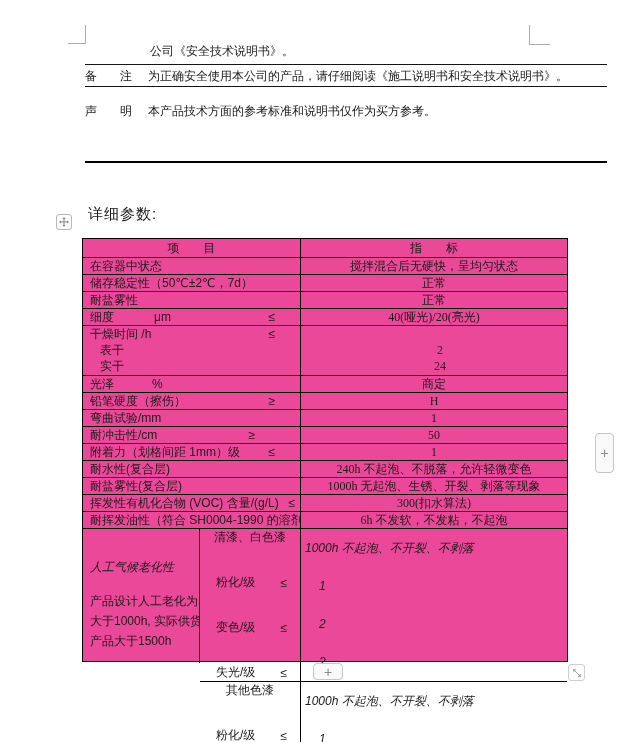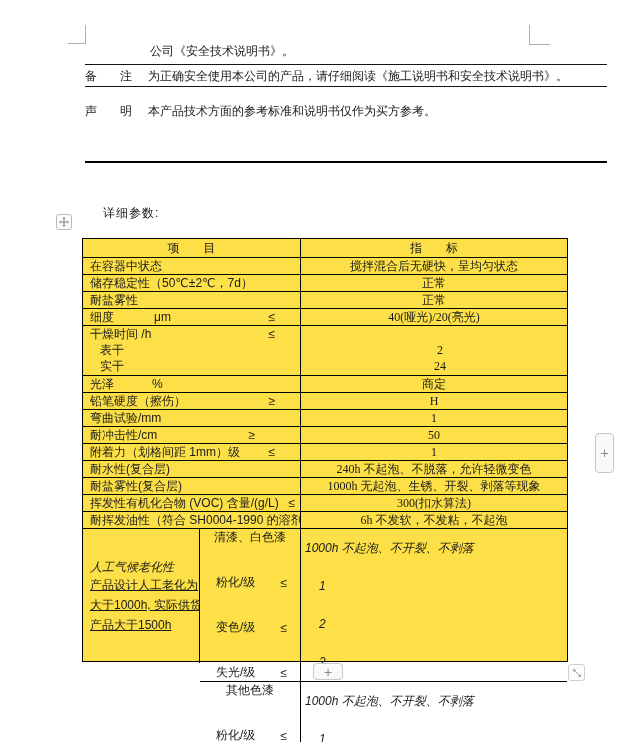--- a/index.html
+++ b/index.html
@@ -9,51 +9,51 @@
     color:#1a1a1a;font-size:12px;overflow:hidden;
   }
   .abs{position:absolute;white-space:nowrap;}
   
   .mark-left{left:68px;top:25px;width:17px;height:18px;border-right:1px solid #adadad;border-bottom:1px solid #adadad;}
   .mark-right{left:529px;top:25px;width:20px;height:19px;border-left:1px solid #adadad;border-bottom:1px solid #adadad;}
   
   .rule{left:85px;width:522px;border-top:1px solid #151515;height:0;}
   .rule.thick{border-top:2.5px solid #000;}
   
-  .sec-title{left:103px;top:205px;font-size:12px;letter-spacing:1px;}
+  .sec-title{left:88px;top:205px;font-size:15px;letter-spacing:1px;}
   
   .sq-btn{display:flex;align-items:center;justify-content:center;background:#fcfcfc;border:1px solid #b9b9b9;border-radius:3px;box-sizing:border-box;}
   .move-handle{left:56px;top:214px;width:16px;height:16px;}
   .resize-handle{left:568px;top:664px;width:17px;height:17px;border-color:#cfcfcf;}
   .plus-btn{display:flex;align-items:center;justify-content:center;background:#f9f9f9;border:1px solid #c6c6c6;border-radius:4px;box-sizing:border-box;color:#8a8a8a;font-size:14px;line-height:1;}
   .plus-col{left:595px;top:433px;width:19px;height:40px;}
   .plus-row{left:313px;top:663px;width:30px;height:17px;}
   
-  .tbl{left:82px;top:238px;width:486px;height:424px;border:1px solid #000;box-sizing:border-box;background:#fde047;}
+  .tbl{left:82px;top:238px;width:486px;height:424px;border:1px solid #000;box-sizing:border-box;background:#ec4899;}
   .tr{display:flex;border-bottom:1px solid #000;height:17px;box-sizing:border-box;}
   .tr.hdr{height:19px;}
   .tr.dry{height:50px;gap:12px;}
   .tr.aging{height:134px;border-bottom:none;}
   .tc{box-sizing:border-box;display:flex;align-items:center;overflow:hidden;white-space:nowrap;}
   .ti{width:218px;border-right:1px solid #000;padding-left:7px;}
   .tv{flex:1;justify-content:center;text-align:center;font-family:Liberation Serif, serif;}
   .hcell{justify-content:center;padding-left:0;}
   .sym{margin-left:auto;margin-right:25px;}
   .sym.near{margin-right:5px;}
   .sym.far{margin-right:45px;}
   .unit-um{margin-left:40px;text-decoration:underline wavy #e03030;text-decoration-thickness:1px;text-underline-offset:3px;}
   .unit-pct{margin-left:38px;}
   .col{flex-direction:column;align-items:stretch;padding-left:0;}
   .line{flex:1;display:flex;align-items:center;padding-left:7px;overflow:hidden;white-space:nowrap;}
   .line.c{justify-content:center;padding-left:0;}
   .line.ind{padding-left:17px;}
   
   .aleft{width:117px;border-right:1px solid #000;box-sizing:border-box;display:flex;flex-direction:column;padding-left:7px;overflow:hidden;}
   .aleft .t1{margin-top:30px;height:16px;line-height:16px;font-style:italic;}
-  .aleft .note{line-height:20px;text-decoration:underline;}
+  .aleft .note{margin-top:16px;line-height:20px;}
   .aright{flex:1;display:flex;flex-direction:column;}
   .agroup{flex:1;display:flex;border-bottom:1px solid #000;box-sizing:border-box;}
   .agroup.last{border-bottom:none;}
   .asub{width:101px;border-right:1px solid #000;box-sizing:border-box;display:flex;flex-direction:column;overflow:hidden;gap:28px;}
   .aval{flex:1;display:flex;flex-direction:column;overflow:hidden;}
   .asub .line{padding-left:16px;}
   .asub .line.c{padding-left:0;}
   .asub .sym{margin-left:auto;margin-right:13px;}
   .aval .line{padding-left:4px;font-style:italic;}
   .aval .line.num{padding-left:18px;}

